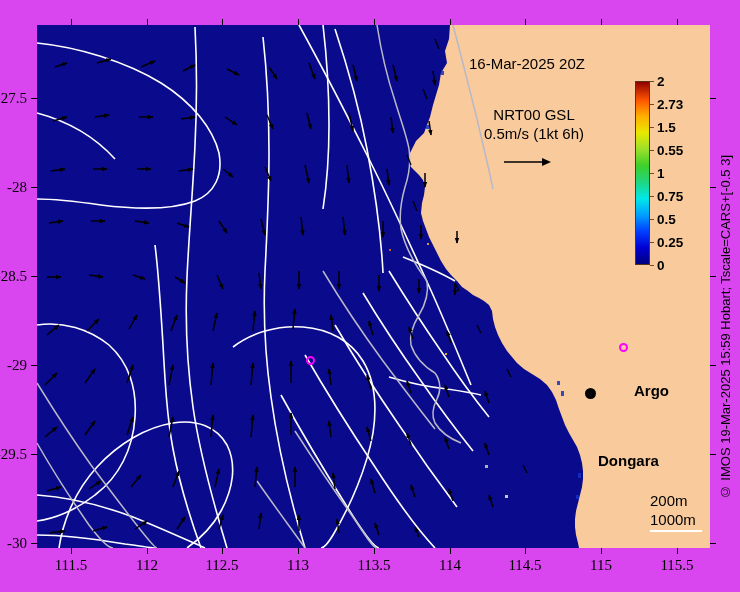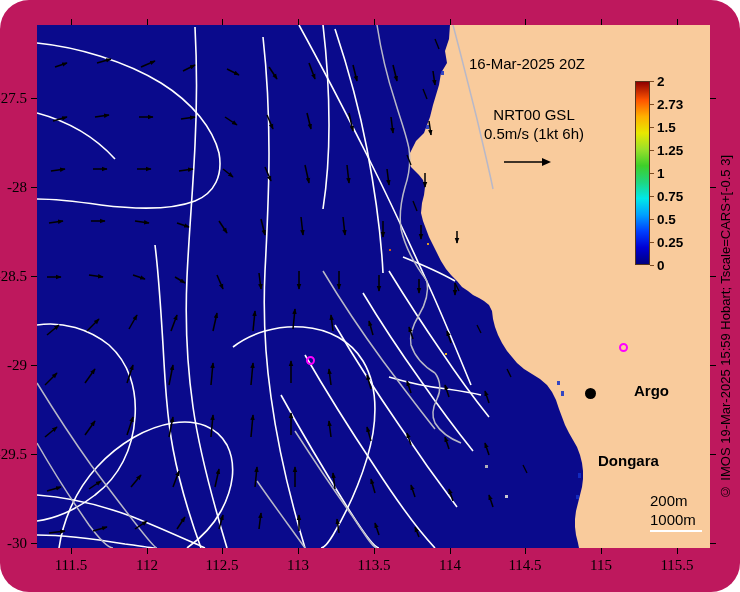--- a/index.html
+++ b/index.html
@@ -2,21 +2,21 @@
 <html><head>
 <meta charset="utf-8">
 <style>
   html, body {
     margin: 0; padding: 0;
     background: #ffffff;
     width: 740px; height: 592px;
     overflow: hidden;
     font-family: "Liberation Sans", sans-serif;
   }
-  #root { position: relative; width: 740px; height: 592px; background: #be185d; border-radius: 29px; }
+  #root { position: relative; width: 740px; height: 592px; background: #d946ef; }
 
   
   #plot-frame {
     position: absolute;
     left: 37px; top: 25px;
     width: 673px; height: 523px;
     background: #f9cb9c;           
     overflow: hidden;
   }
   #ocean-svg { position: absolute; left: 0; top: 0; }
@@ -411,21 +411,21 @@
       <div class="cb-tick" style="top:69px"></div>
       <div class="cb-tick" style="top:46px"></div>
       <div class="cb-tick" style="top:23px"></div>
       <div class="cb-tick" style="top:0px"></div>
 
       <div class="cb-lab" style="top:184px">0</div>
       <div class="cb-lab" style="top:161px">0.25</div>
       <div class="cb-lab" style="top:138px">0.5</div>
       <div class="cb-lab" style="top:115px">0.75</div>
       <div class="cb-lab" style="top:92px">1</div>
-      <div class="cb-lab" style="top:69px">1.25</div>
+      <div class="cb-lab" style="top:69px">0.55</div>
       <div class="cb-lab" style="top:46px">1.5</div>
       <div class="cb-lab" style="top:23px">2.73</div>
       <div class="cb-lab" style="top:0px">2</div>
 
     </div>
   </div>
 
   <div class="tick tick-b" style="left:71px;  top:548px"></div>
   <div class="tick tick-b" style="left:147px; top:548px"></div>
   <div class="tick tick-b" style="left:222px; top:548px"></div>

